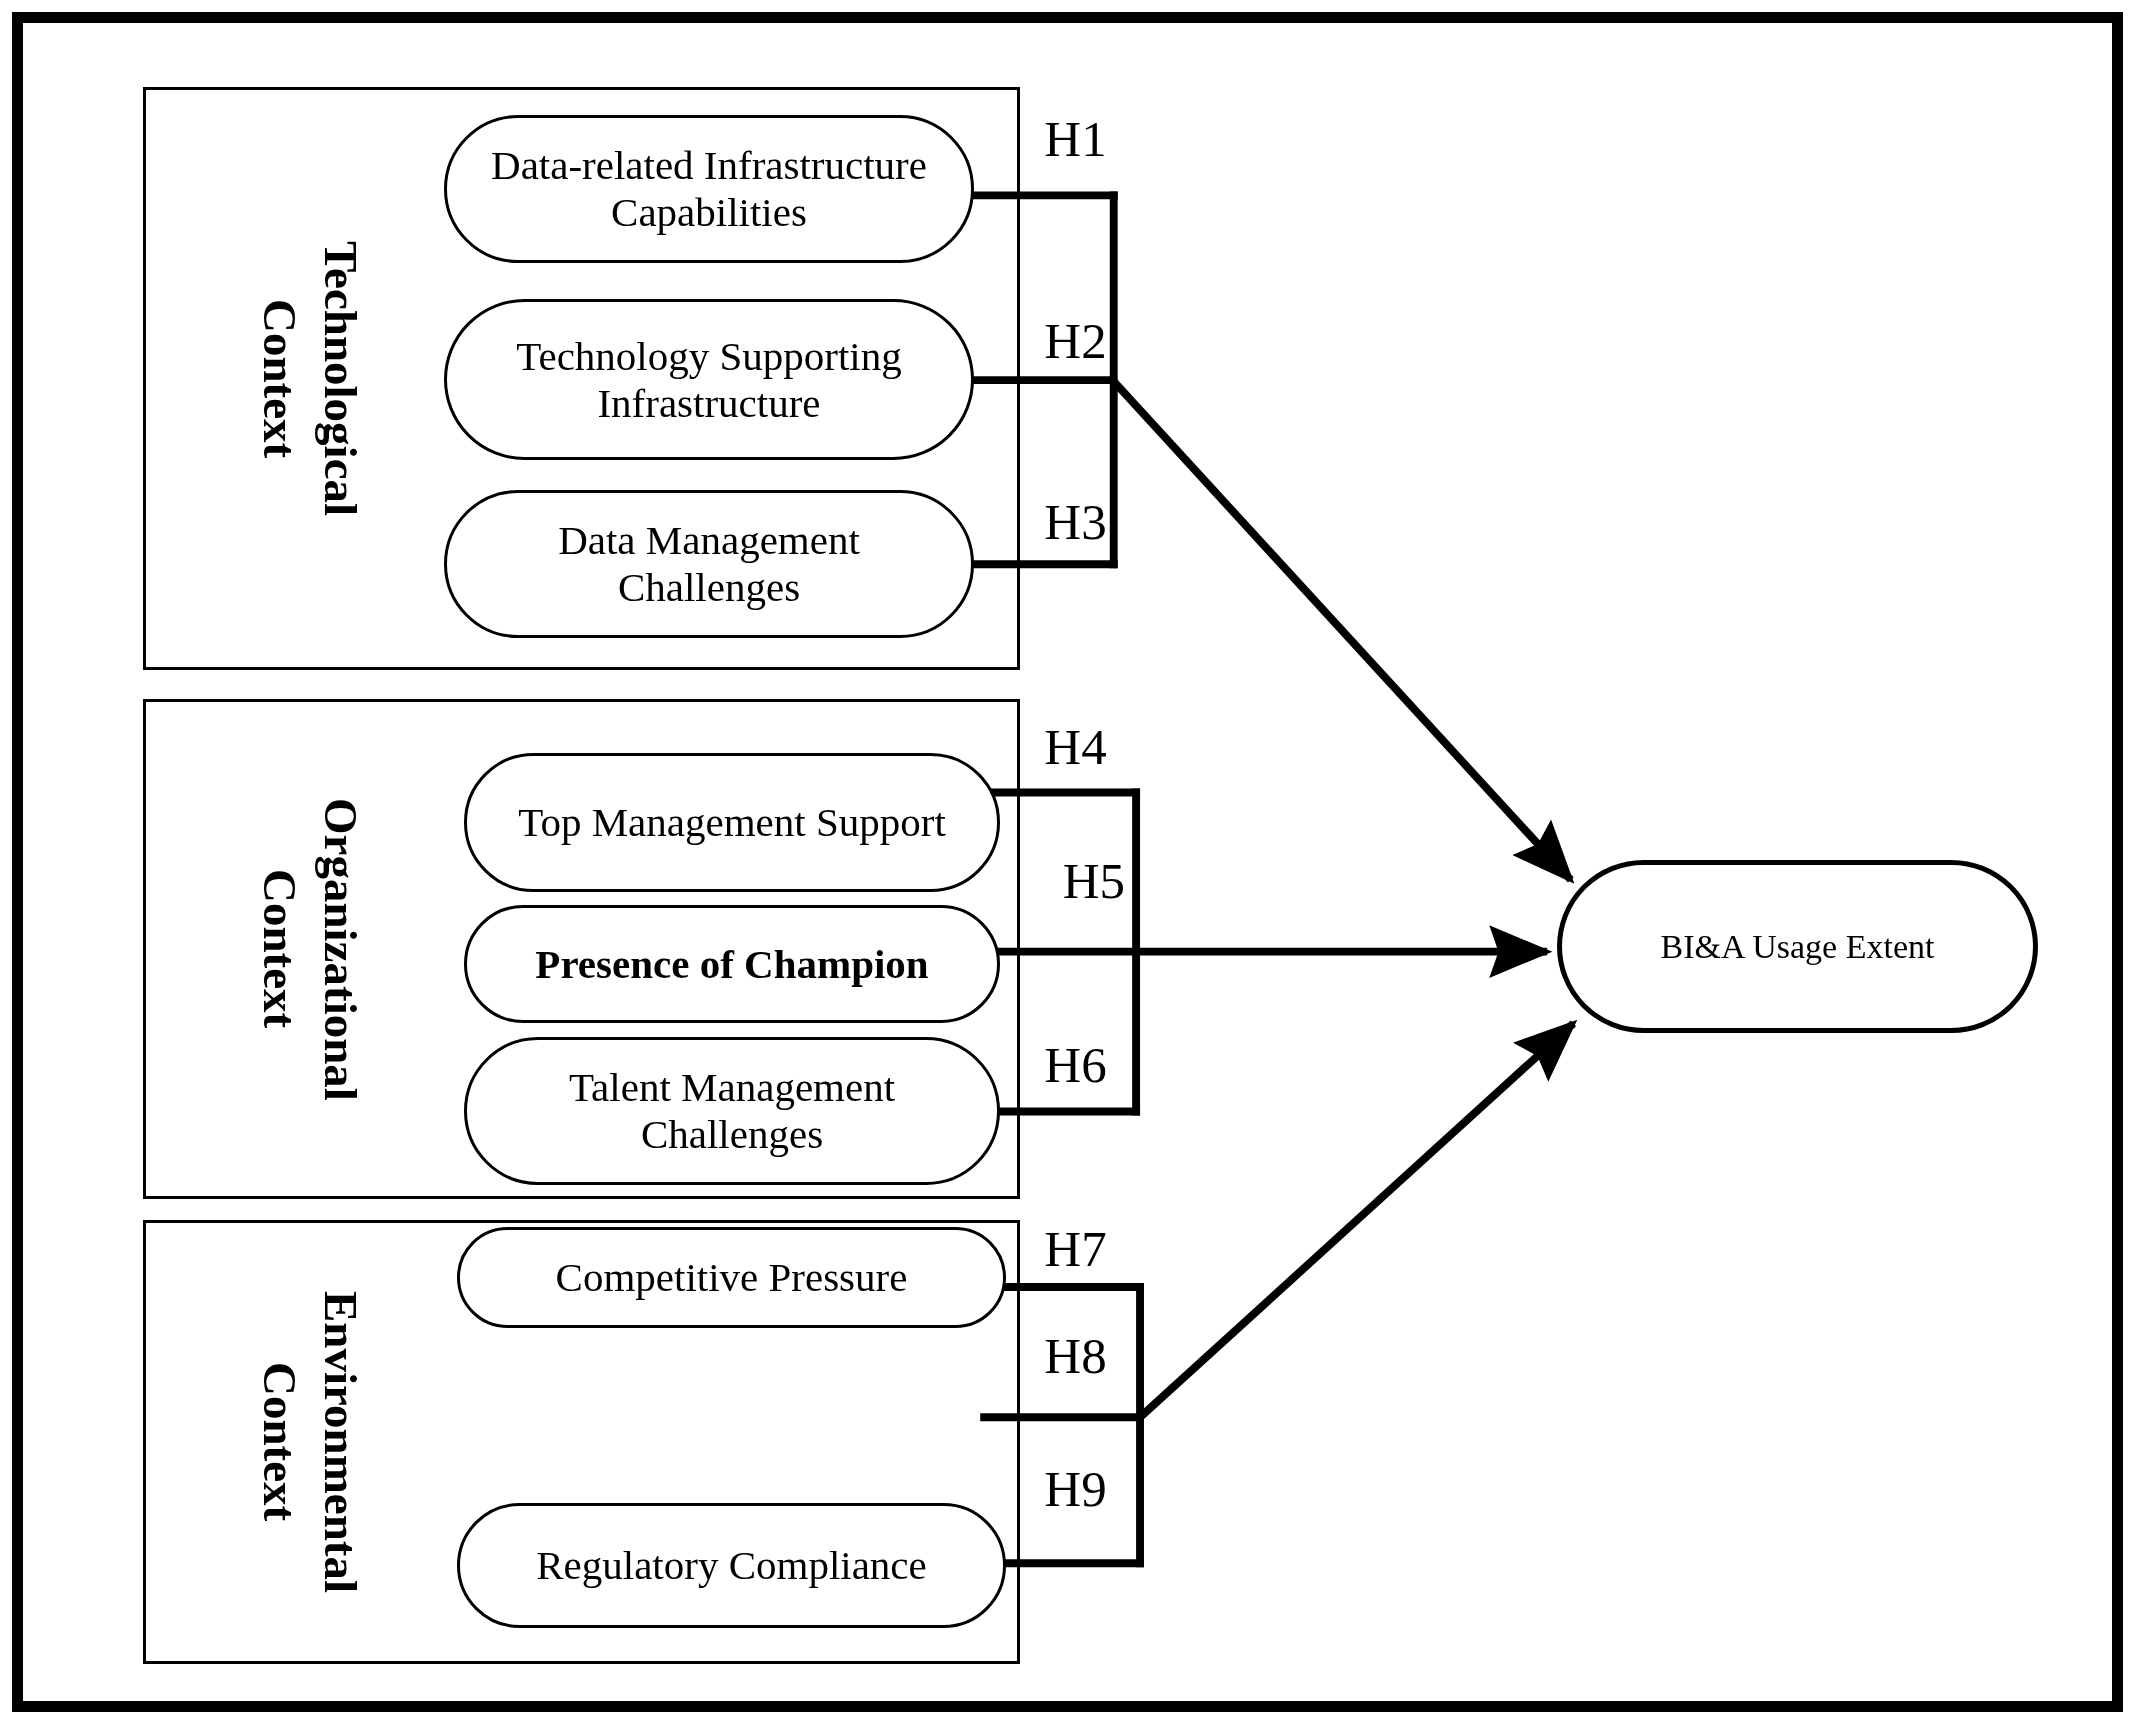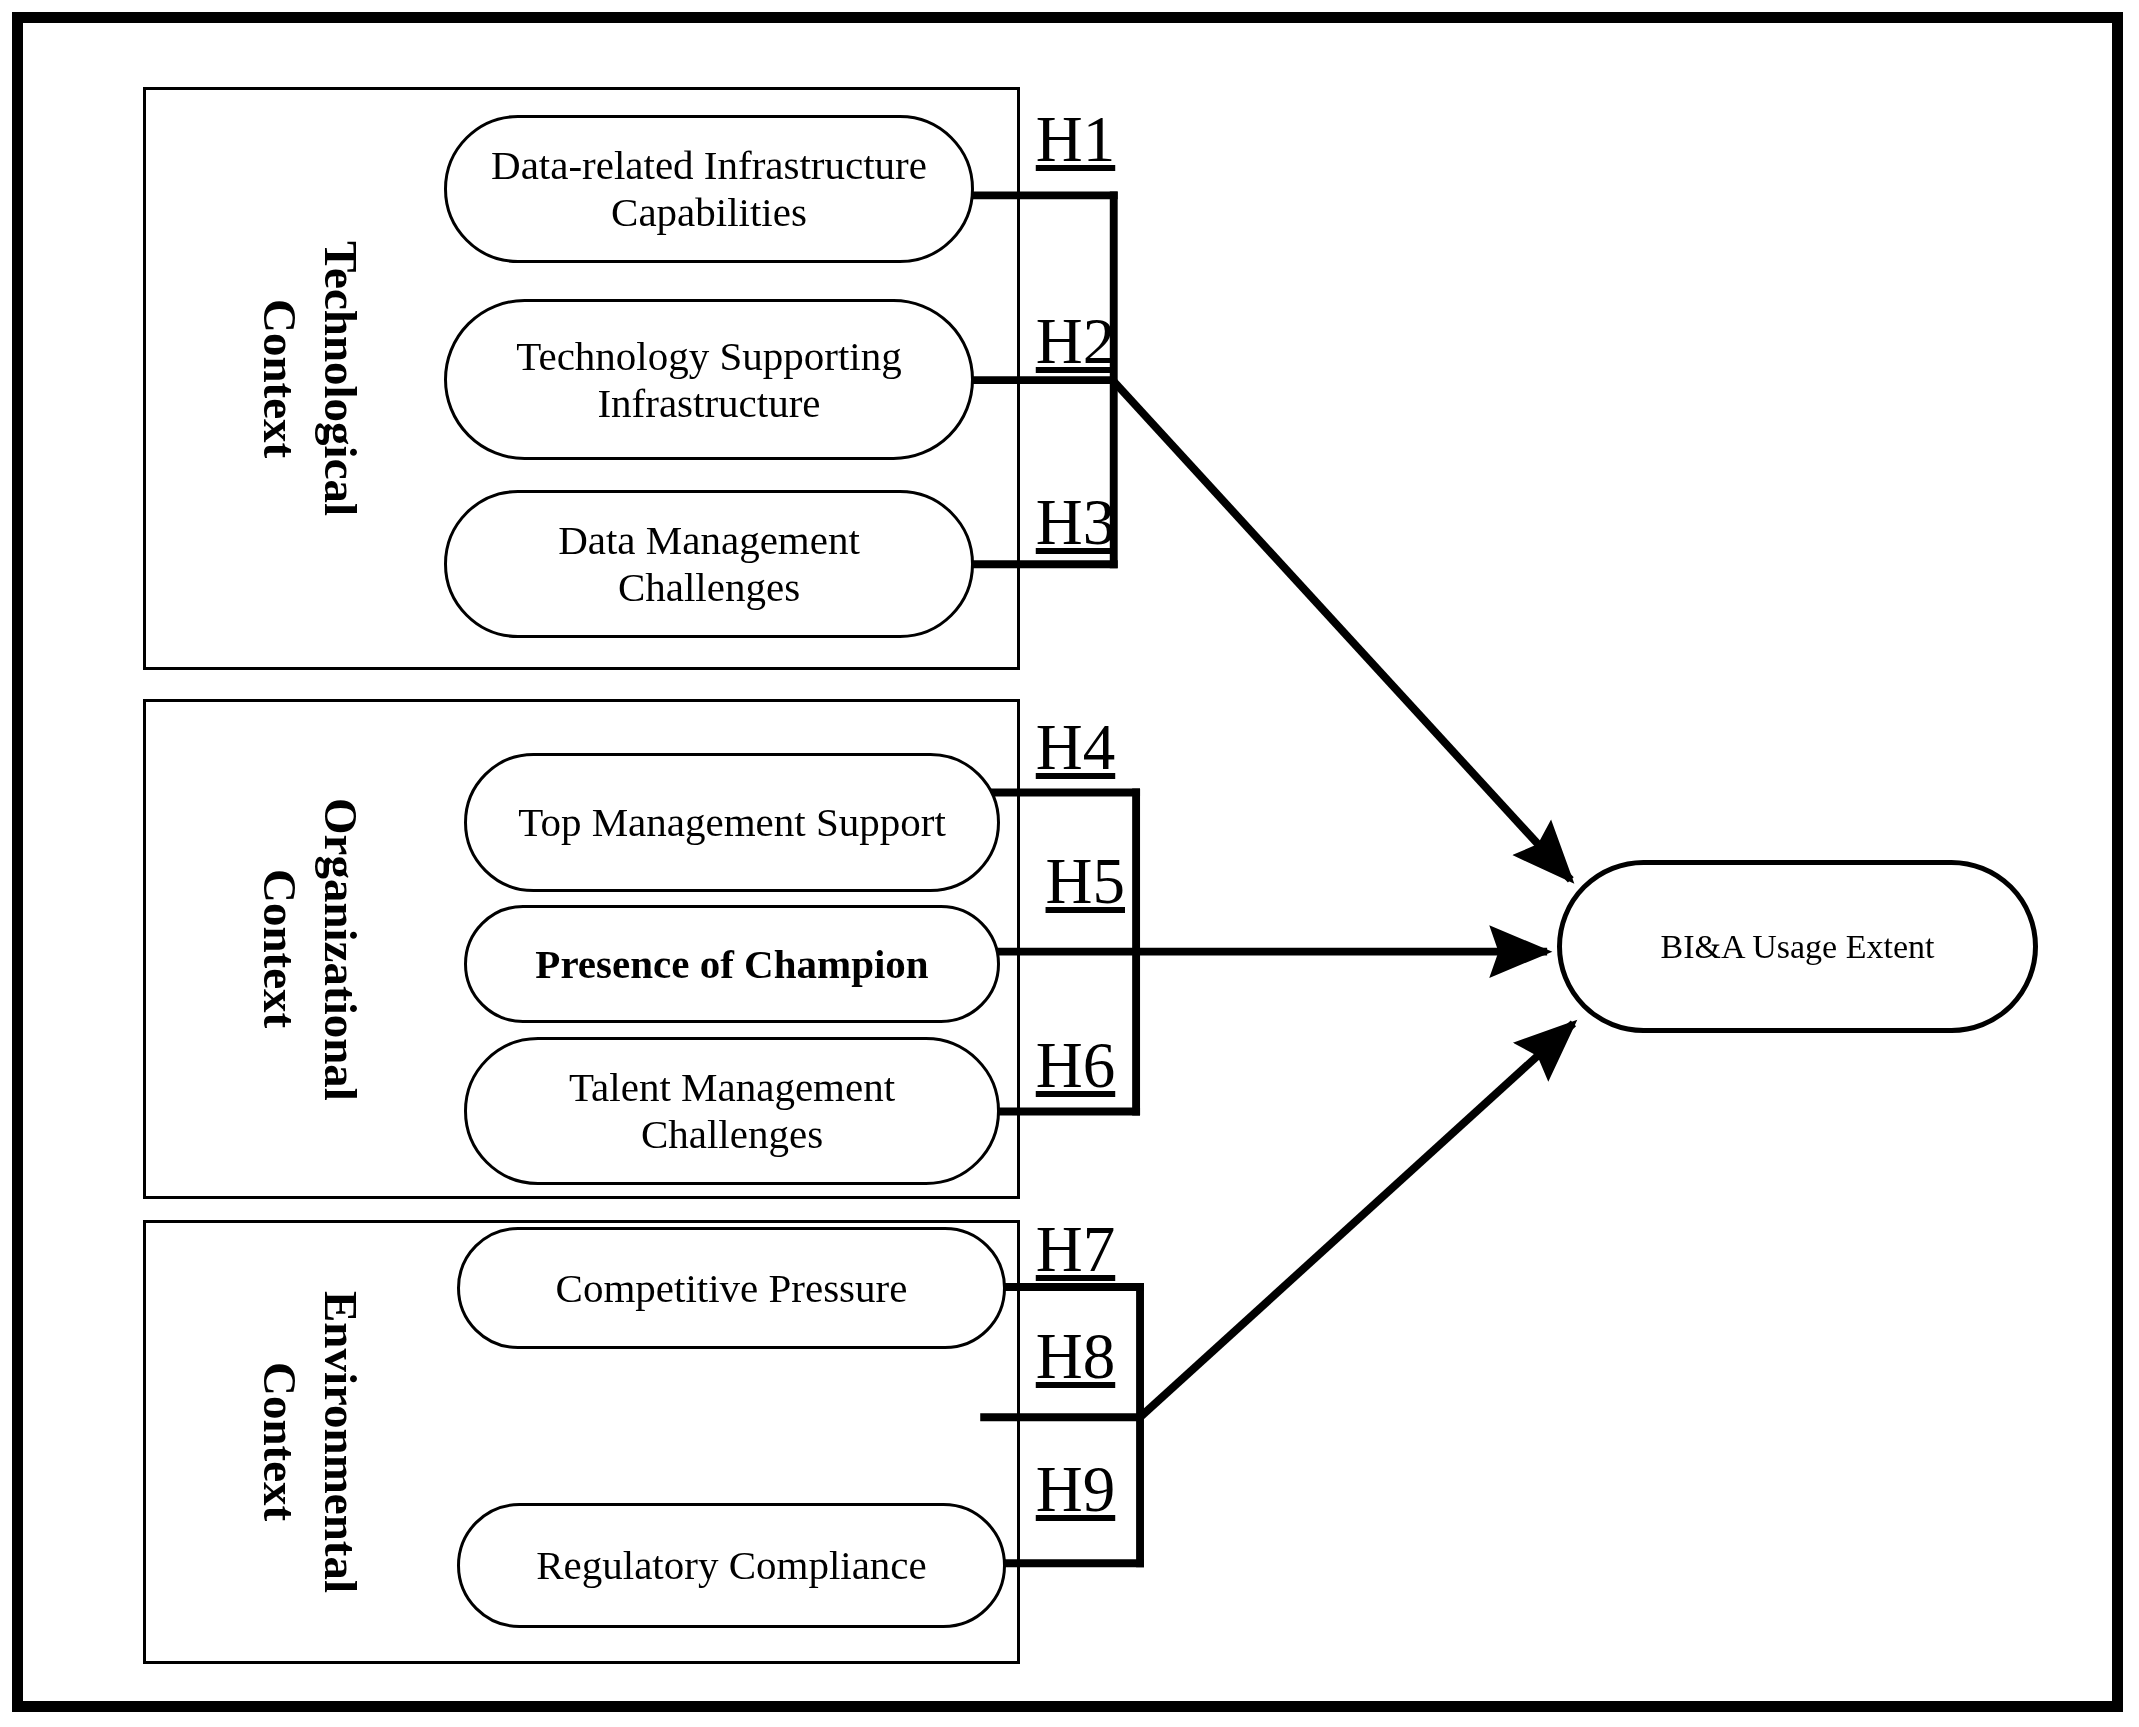--- a/index.html
+++ b/index.html
@@ -47,21 +47,21 @@
   }
   .oval span{display:block;}
   .outcome-oval{
     position:absolute;left:1557px;top:860px;width:481px;height:173px;
     background:#fff;border:5.3px solid #000;border-radius:92px;box-sizing:border-box;
     display:flex;align-items:center;justify-content:center;
     font-size:34px;white-space:nowrap;
   }
   .hlabel{
     position:absolute;left:1026px;width:99px;height:55px;
-    font-size:65px;line-height:55px;text-align:center;white-space:nowrap;text-decoration:underline;
+    font-size:51px;line-height:55px;text-align:center;white-space:nowrap;
   }
 </style>
 </head>
 <body>
 
 <div class="canvas">
 
   <div class="outer-frame"></div>
 
   <div class="group-box box-tech"></div>
@@ -129,21 +129,21 @@
     <span>Top Management Support</span>
   </div>
   <div class="oval" style="left:464px;top:905px;width:536px;height:118px;font-weight:bold;">
     <span>Presence of Champion</span>
   </div>
   <div class="oval" style="left:464px;top:1037px;width:536px;height:148px;">
     <span>Talent Management</span>
     <span>Challenges</span>
   </div>
 
-  <div class="oval" style="left:457px;top:1227px;width:549px;height:122px;">
+  <div class="oval" style="left:457px;top:1227px;width:549px;height:101px;">
     <span>Competitive Pressure</span>
   </div>
   <div class="oval" style="left:457px;top:1503px;width:549px;height:125px;">
     <span>Regulatory Compliance</span>
   </div>
 
   <div class="hlabel" style="top:112px;">H1</div>
   <div class="hlabel" style="top:314px;">H2</div>
   <div class="hlabel" style="top:495px;">H3</div>
   <div class="hlabel" style="top:720px;">H4</div>

